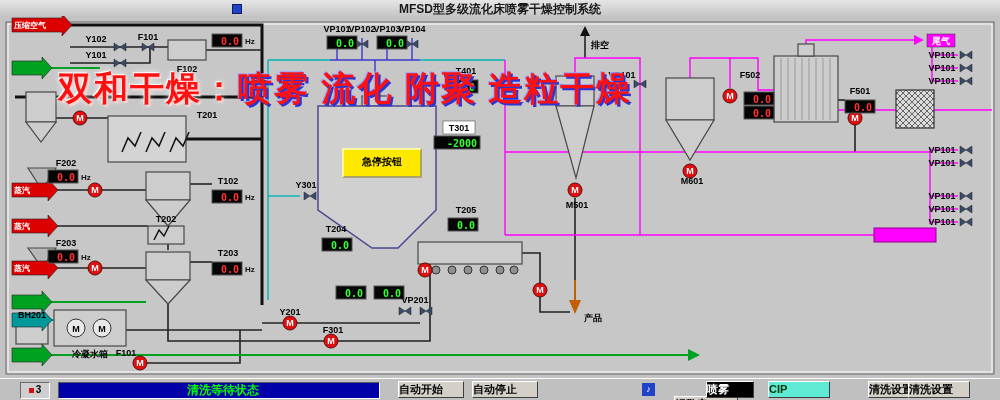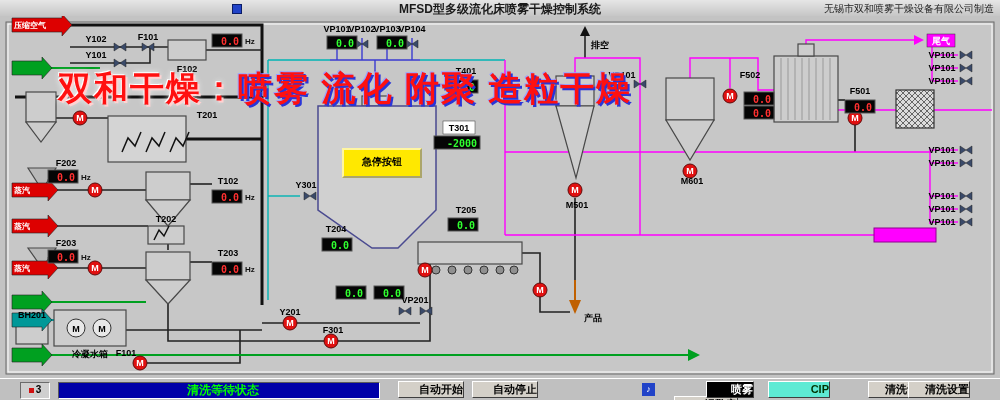--- a/index.html
+++ b/index.html
@@ -30,21 +30,21 @@
   
   #estop{position:absolute;left:342px;top:148px;width:76px;height:26px;z-index:20;
     background:#ffe800;border:2px outset #fff6a0;color:#000;font-size:10px;
     font-weight:bold;text-align:center;line-height:23px;cursor:pointer;}
 
   
   #bottombar{position:absolute;left:0;top:378px;width:1000px;height:22px;
     background:#c0c0c0;border-top:1px solid #ffffff;}
   .btn{position:absolute;top:2px;height:17px;background:#d4d0c8;
     border:1px solid;border-color:#ffffff #3f3f3f #3f3f3f #ffffff;
-    font-size:11px;font-weight:bold;color:#000;text-align:right;
+    font-size:11px;font-weight:bold;color:#000;text-align:left;
     line-height:15px;cursor:pointer;box-sizing:border-box;}
   #btn-spray{background:#000000;color:#ffffff;}
   #btn-cip{background:#5eead4;color:#003300;}
   #pagebox{position:absolute;left:20px;top:3px;width:28px;height:15px;
     background:#cfcfcf;border:1px solid;border-color:#6b6b6b #ffffff #ffffff #6b6b6b;
     font-size:10px;font-weight:bold;text-align:center;line-height:13px;cursor:pointer;}
   #pagebox .dot{display:inline-block;width:5px;height:5px;background:#d01010;
     margin-right:2px;}
   #statusbar{position:absolute;left:58px;top:3px;width:312px;height:15px;
     background:#0000a8;border:1px solid;border-color:#5a5a5a #ffffff #ffffff #5a5a5a;
@@ -54,21 +54,20 @@
     cursor:pointer;}
 </style>
 </head>
 <body>
 
 <div id="stage">
 
   <div id="titlebar">
     <span class="appicon"></span>
     <div class="title">MFSD型多级流化床喷雾干燥控制系统</div>
-    <div class="maker">无锡市双和喷雾干燥设备有限公司制造</div>
   </div>
 
   <svg id="diagram" width="1000" height="362" viewBox="0 16 1000 362">
     <defs>
       <pattern id="hatch" patternUnits="userSpaceOnUse" width="6" height="6">
         <rect width="6" height="6" fill="#dcdcdc"></rect>
         <path d="M0,6 L6,0 M0,0 L6,6" stroke="#666" stroke-width="1"></path>
       </pattern>
     </defs>
 

